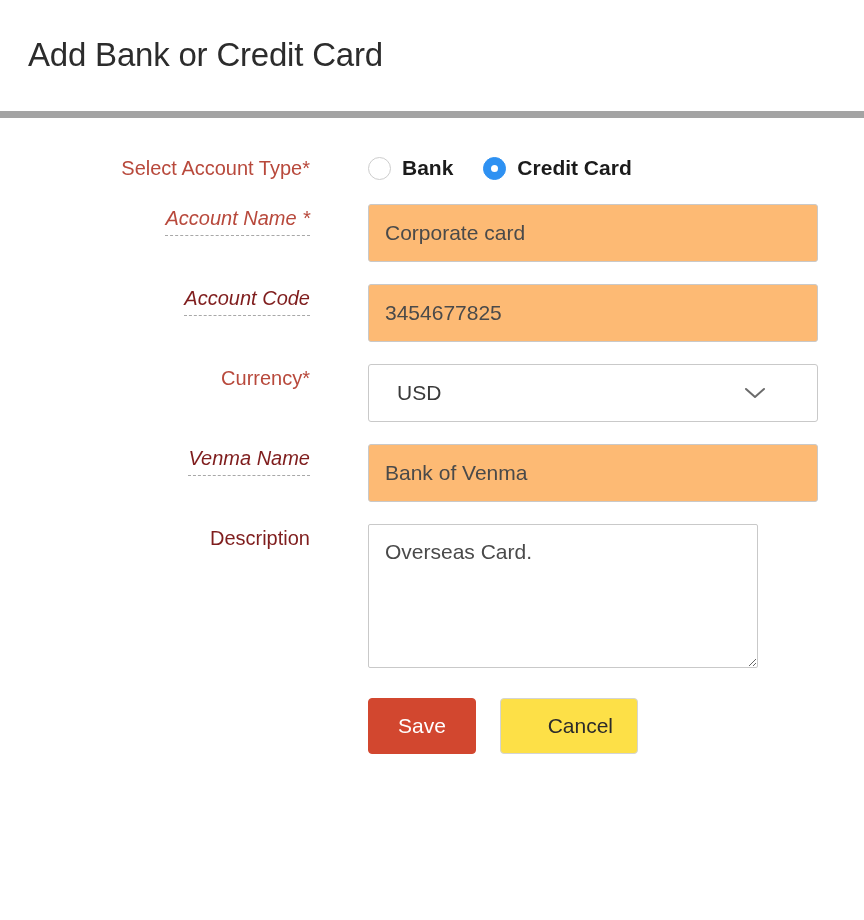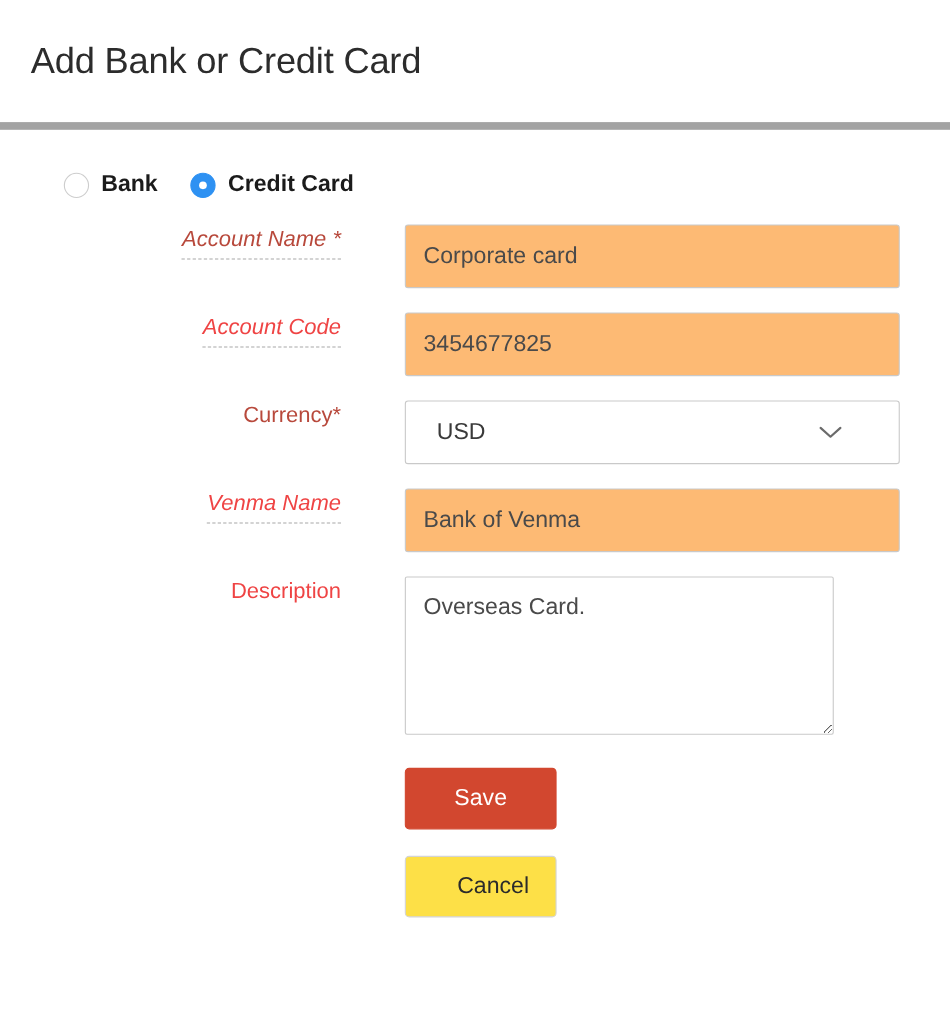--- a/index.html
+++ b/index.html
@@ -54,21 +54,21 @@
   }
   .field-cell {
     flex: 1;
     padding-left: 58px;
   }
 
   .lbl {
     display: inline-block;
     font-size: 20px;
     line-height: 28px;
-    color: #ef4444;
+    color: #7f1d1d;
     white-space: nowrap;
   }
   .lbl.required {
     color: #b8493c;
   }
   .lbl.dashed {
     border-bottom: 1px dashed #a8a8a8;
     padding-bottom: 3px;
     font-style: italic;
   }
@@ -180,21 +180,20 @@
     margin-top: 30px;
   }
   .actions-spacer {
     width: 310px;
     flex: 0 0 310px;
   }
   .actions {
     padding-left: 58px;
     display: flex;
     gap: 24px;
-    flex-direction: column;
   }
   .btn {
     font-family: "Liberation Sans", sans-serif;
     font-size: 21px;
     border-radius: 4px;
     height: 56px;
     padding: 0 24px;
     cursor: pointer;
     border: 1px solid transparent;
     line-height: 54px;
@@ -217,20 +216,23 @@
 </head>
 <body>
 
 <div class="page-header">
   <h1 class="page-title">Add Bank or Credit Card</h1>
 </div>
 
 <div class="form-body">
 
   <div class="form-row">
+    <div class="label-cell">
+      <span class="lbl required">Select Account Type*</span>
+    </div>
     <div class="field-cell">
       <div class="radio-group">
         <label class="radio-option">
           <span class="radio-dot"></span>
           <span class="radio-label">Bank</span>
         </label>
         <label class="radio-option">
           <span class="radio-dot checked"></span>
           <span class="radio-label">Credit Card</span>
         </label>

